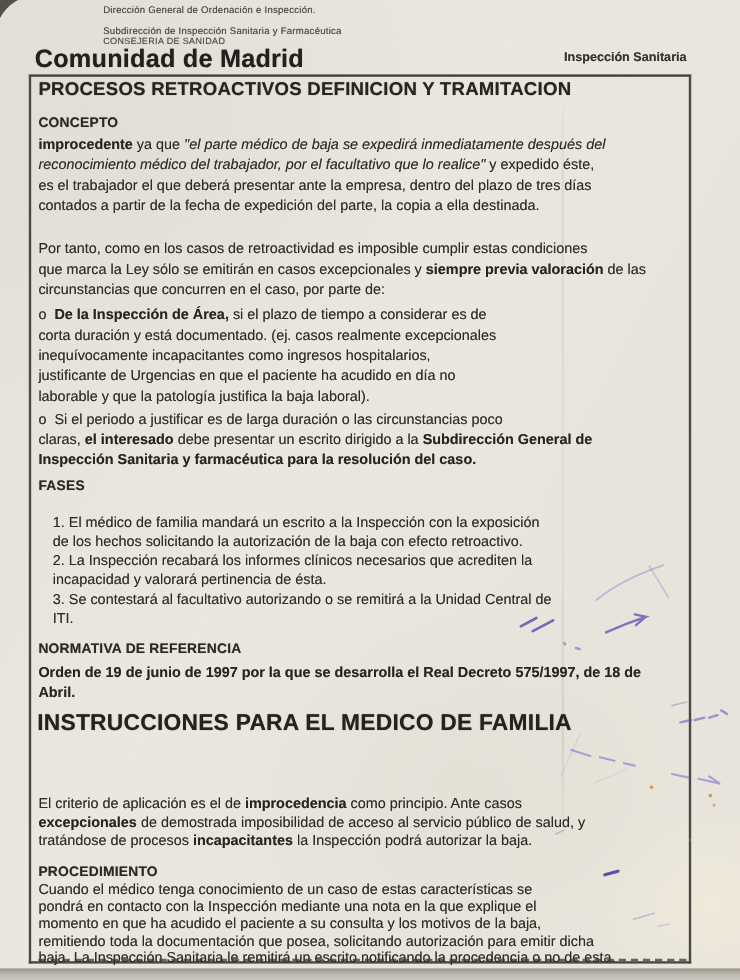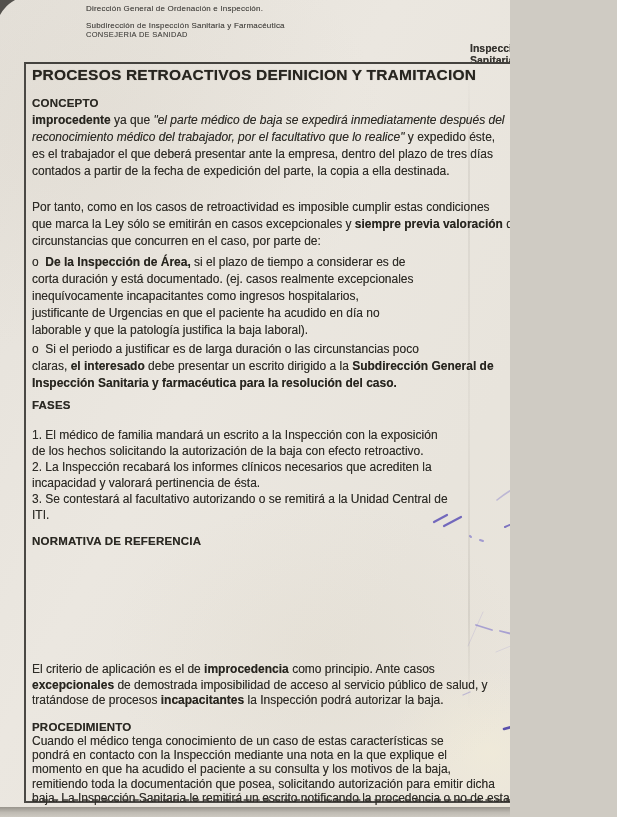--- a/index.html
+++ b/index.html
@@ -4,21 +4,21 @@
 <style>
   html,body{margin:0;padding:0;}
   body{
     width:617px;height:817px;
     font-family:"Liberation Sans", sans-serif;
     background:#cfcbc3;
     overflow:hidden;
   }
   .page{
     position:relative;
-    width:510px;height:817px;
+    width:617px;height:817px;
     background:
       radial-gradient(ellipse 420px 320px at 18% 16%, rgba(205,197,182,0.18), rgba(0,0,0,0) 70%),
       radial-gradient(ellipse 300px 220px at 62% 80%, rgba(210,200,178,0.14), rgba(0,0,0,0) 70%),
       radial-gradient(ellipse 140px 110px at 96% 92%, rgba(244,238,216,0.55), rgba(0,0,0,0) 75%),
       linear-gradient(118deg,#e5e1da 0%, #ebe7e0 42%, #e8e4dc 75%, #e9e4db 100%);
     overflow:hidden;
     color:#262626;
   }
   .abs{position:absolute;}
   .tiny{
@@ -49,21 +49,21 @@
   }
   .hl{
     font-size:19px;font-weight:bold;color:#24221d;letter-spacing:.2px;
     text-shadow:0 0 .8px rgba(32,30,26,.6);
   }
   .p{
     font-size:12px;line-height:17px;color:#2e2c27;
     white-space:pre;
     text-shadow:0 0 .55px rgba(45,43,38,.5);
   }
-  .p.lh16{line-height:16px;}
+  .p.lh16{line-height:16px;margin-left:12px;}
   .p.lh155{line-height:15.5px;}
   .p.lh142{line-height:14.2px;}
   .p span.b{font-weight:bold;color:#27251f;}
   .p span.i{font-style:italic;}
   .crease{
     left:468px;top:70px;width:2px;height:640px;
     background:linear-gradient(rgba(90,85,75,0), rgba(90,85,75,0.10) 15%, rgba(90,85,75,0.05) 55%, rgba(90,85,75,0.12) 85%, rgba(90,85,75,0));
   }
   .dashline{
     left:32px;top:799px;width:540px;height:0;
@@ -81,20 +81,21 @@
 <div class="page">
 
   <svg class="abs" style="left:0;top:0" width="20" height="20">
     <path d="M0,0 L15,0 Q8,4 5,8 Q2,11 0,15 Z" fill="#3f3c38" opacity="0.88"></path>
   </svg>
 
   <div class="abs tiny" style="left:86px;top:4px">Dirección General de Ordenación e Inspección.</div>
   <div class="abs topright" style="left:470px;top:6px">Inspección Sanitaria</div>
   <div class="abs tiny" style="left:86px;top:21px">Subdirección de Inspección Sanitaria y Farmacéutica</div>
   <div class="abs tiny-caps" style="left:86px;top:30px">CONSEJERIA DE SANIDAD</div>
+  <div class="abs brand" style="left:29px;top:38px">Comunidad de Madrid</div>
 
   <div class="abs docbox"></div>
   <div class="abs crease"></div>
 
   <div class="abs doc-title">PROCESOS RETROACTIVOS DEFINICION Y TRAMITACION</div>
 
   <div class="abs h" style="left:32px;top:97px">CONCEPTO</div>
   <div class="abs p" style="left:32px;top:112px"><span class="b">improcedente</span><span> ya que </span><span class="i">"el parte médico de baja se expedirá inmediatamente después del
 reconocimiento médico del trabajador, por el facultativo que lo realice"</span><span> y expedido éste,
 es el trabajador el que deberá presentar ante la empresa, dentro del plazo de tres días
@@ -115,21 +116,24 @@
 
   <div class="abs h" style="left:32px;top:399px">FASES</div>
   <div class="abs p lh16" style="left:32px;top:427px"><span>1. El médico de familia mandará un escrito a la Inspección con la exposición
 de los hechos solicitando la autorización de la baja con efecto retroactivo.
 2. La Inspección recabará los informes clínicos necesarios que acrediten la
 incapacidad y valorará pertinencia de ésta.
 3. Se contestará al facultativo autorizando o se remitirá a la Unidad Central de
 ITI.</span></div>
 
   <div class="abs h" style="left:32px;top:535px">NORMATIVA DE REFERENCIA</div>
+  <div class="abs p" style="left:32px;top:552px"><span class="b">Orden de 19 de junio de 1997 por la que se desarrolla el Real Decreto 575/1997, de 18 de
+Abril.</span></div>
 
+  <div class="abs hl" style="left:31px;top:592px">INSTRUCCIONES PARA EL MEDICO DE FAMILIA</div>
 
   <div class="abs p lh155" style="left:32px;top:662px"><span>El criterio de aplicación es el de </span><span class="b">improcedencia</span><span> como principio. Ante casos
 </span><span class="b">excepcionales</span><span> de demostrada imposibilidad de acceso al servicio público de salud, y
 tratándose de procesos </span><span class="b">incapacitantes</span><span> la Inspección podrá autorizar la baja.</span></div>
 
   <div class="abs h" style="left:32px;top:721px">PROCEDIMIENTO</div>
   <div class="abs p lh142" style="left:32px;top:734px"><span>Cuando el médico tenga conocimiento de un caso de estas características se
 pondrá en contacto con la Inspección mediante una nota en la que explique el
 momento en que ha acudido el paciente a su consulta y los motivos de la baja,
 remitiendo toda la documentación que posea, solicitando autorización para emitir dicha

